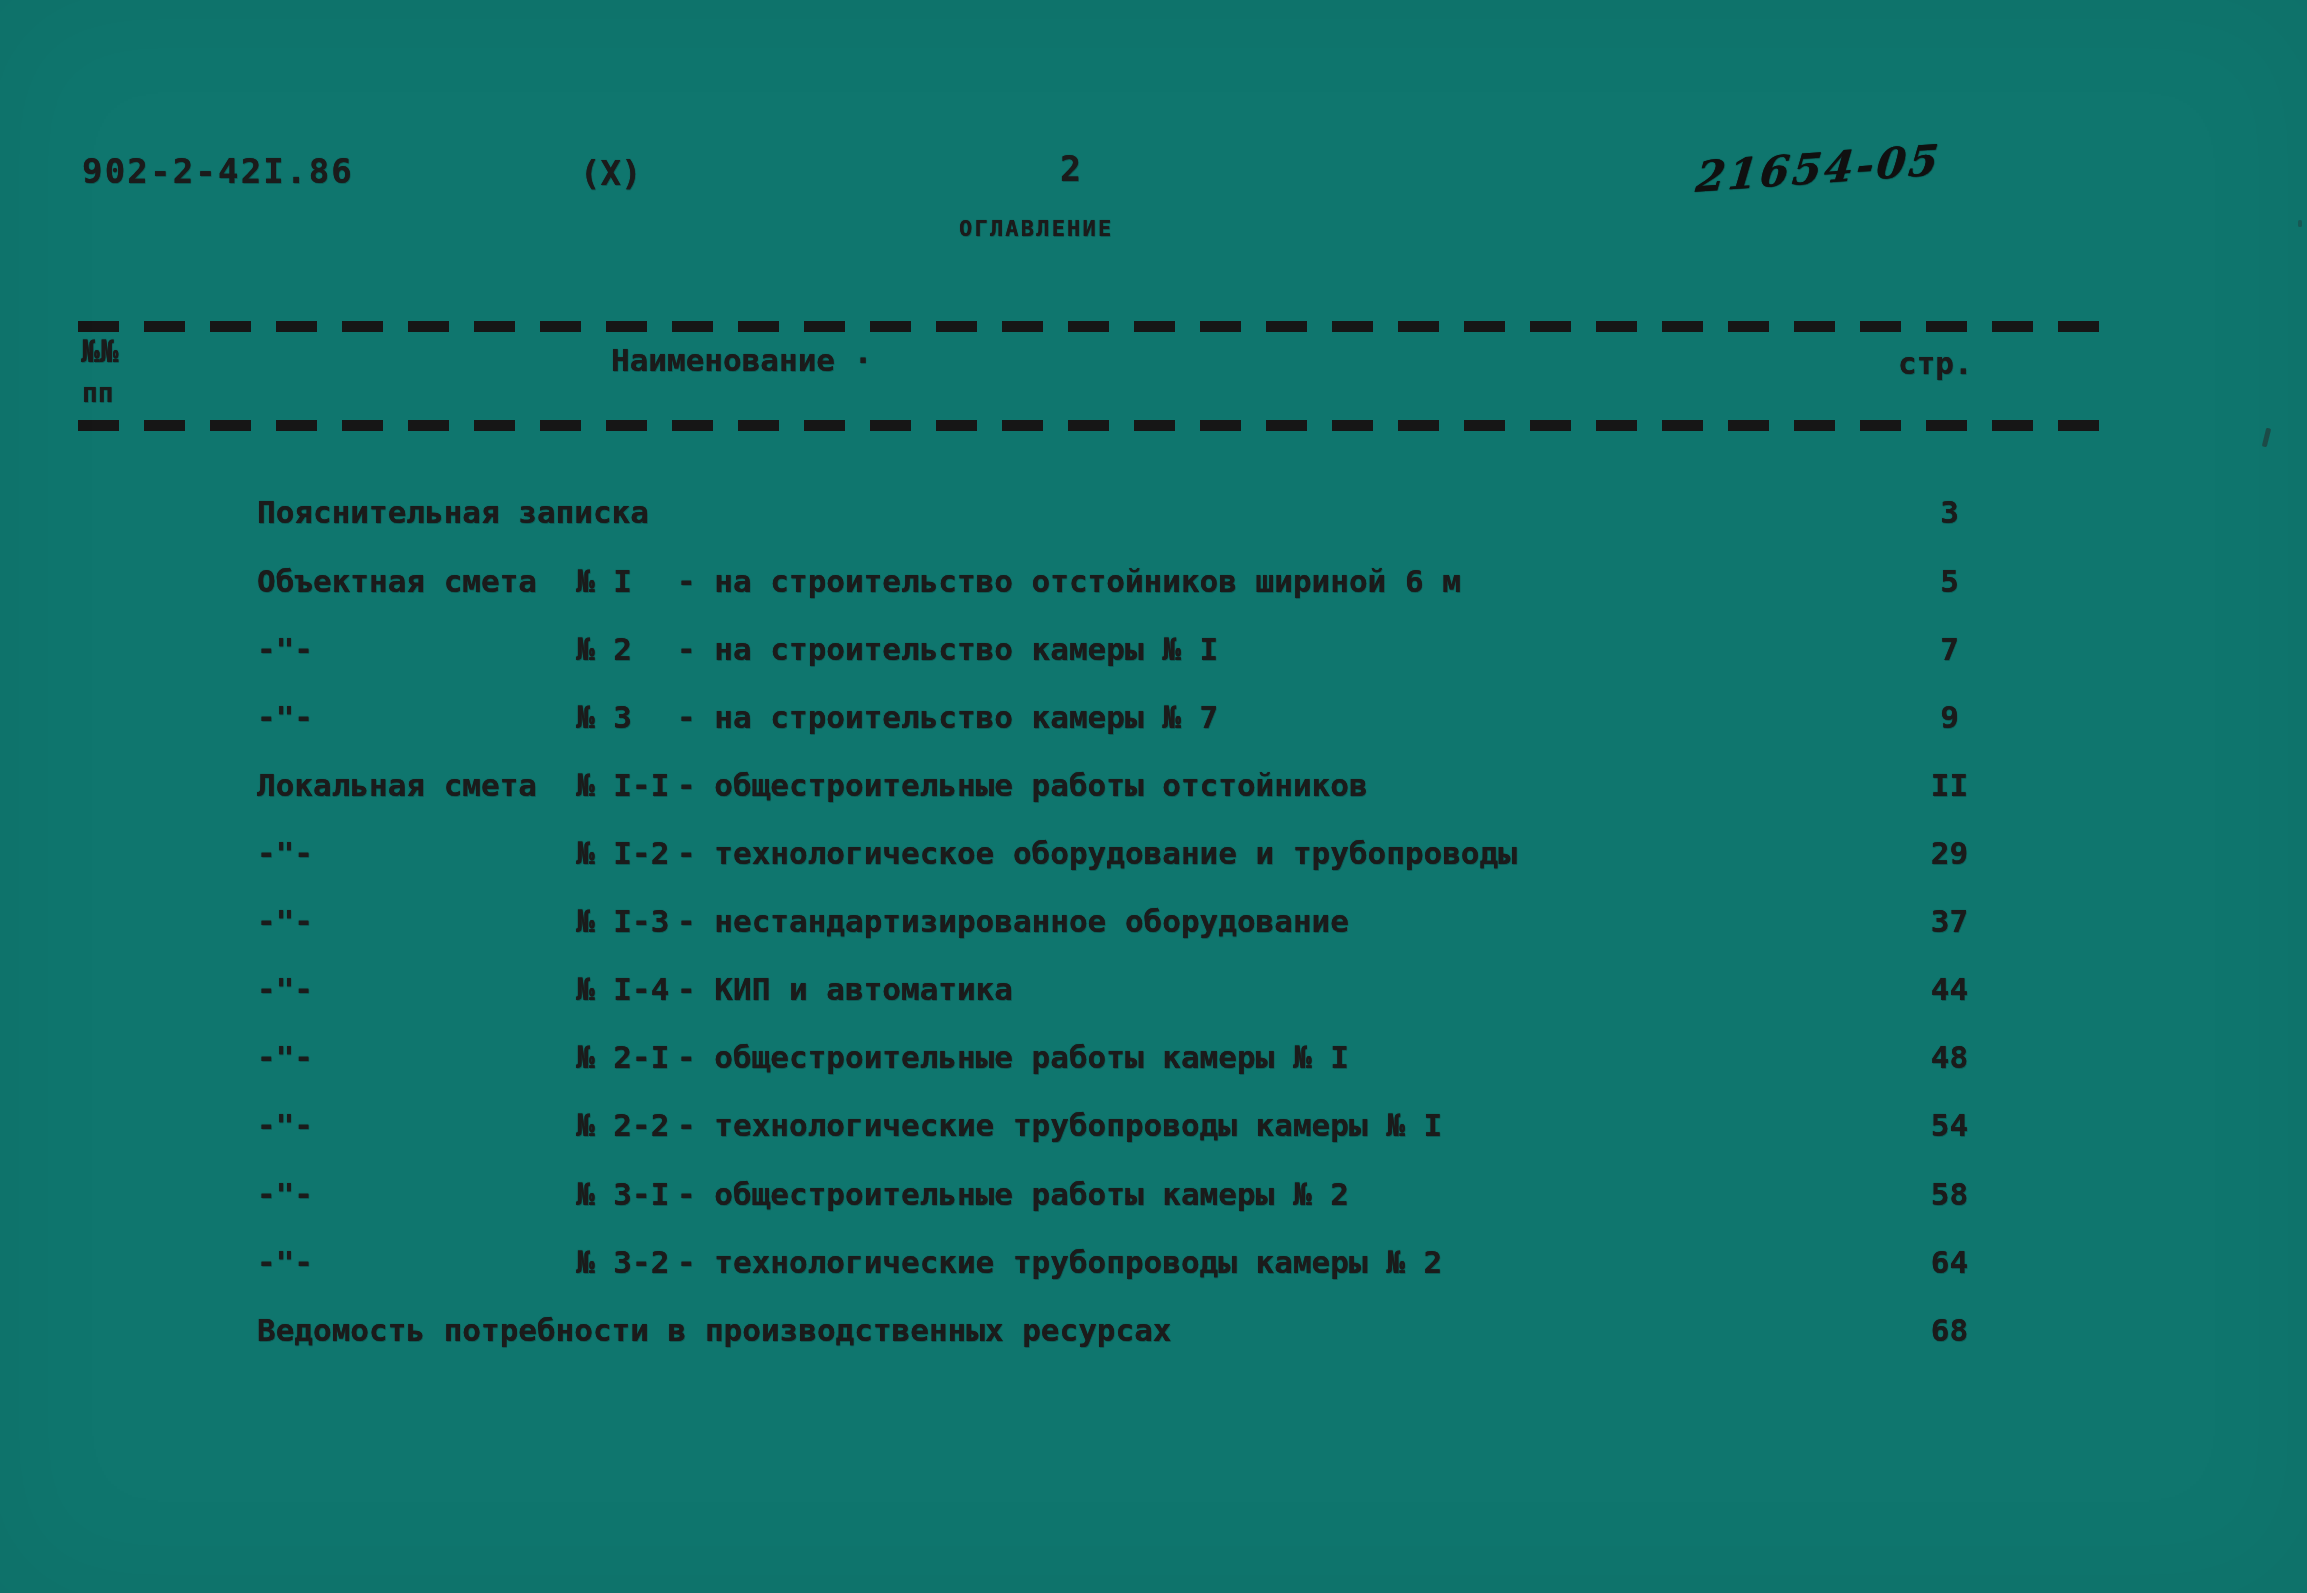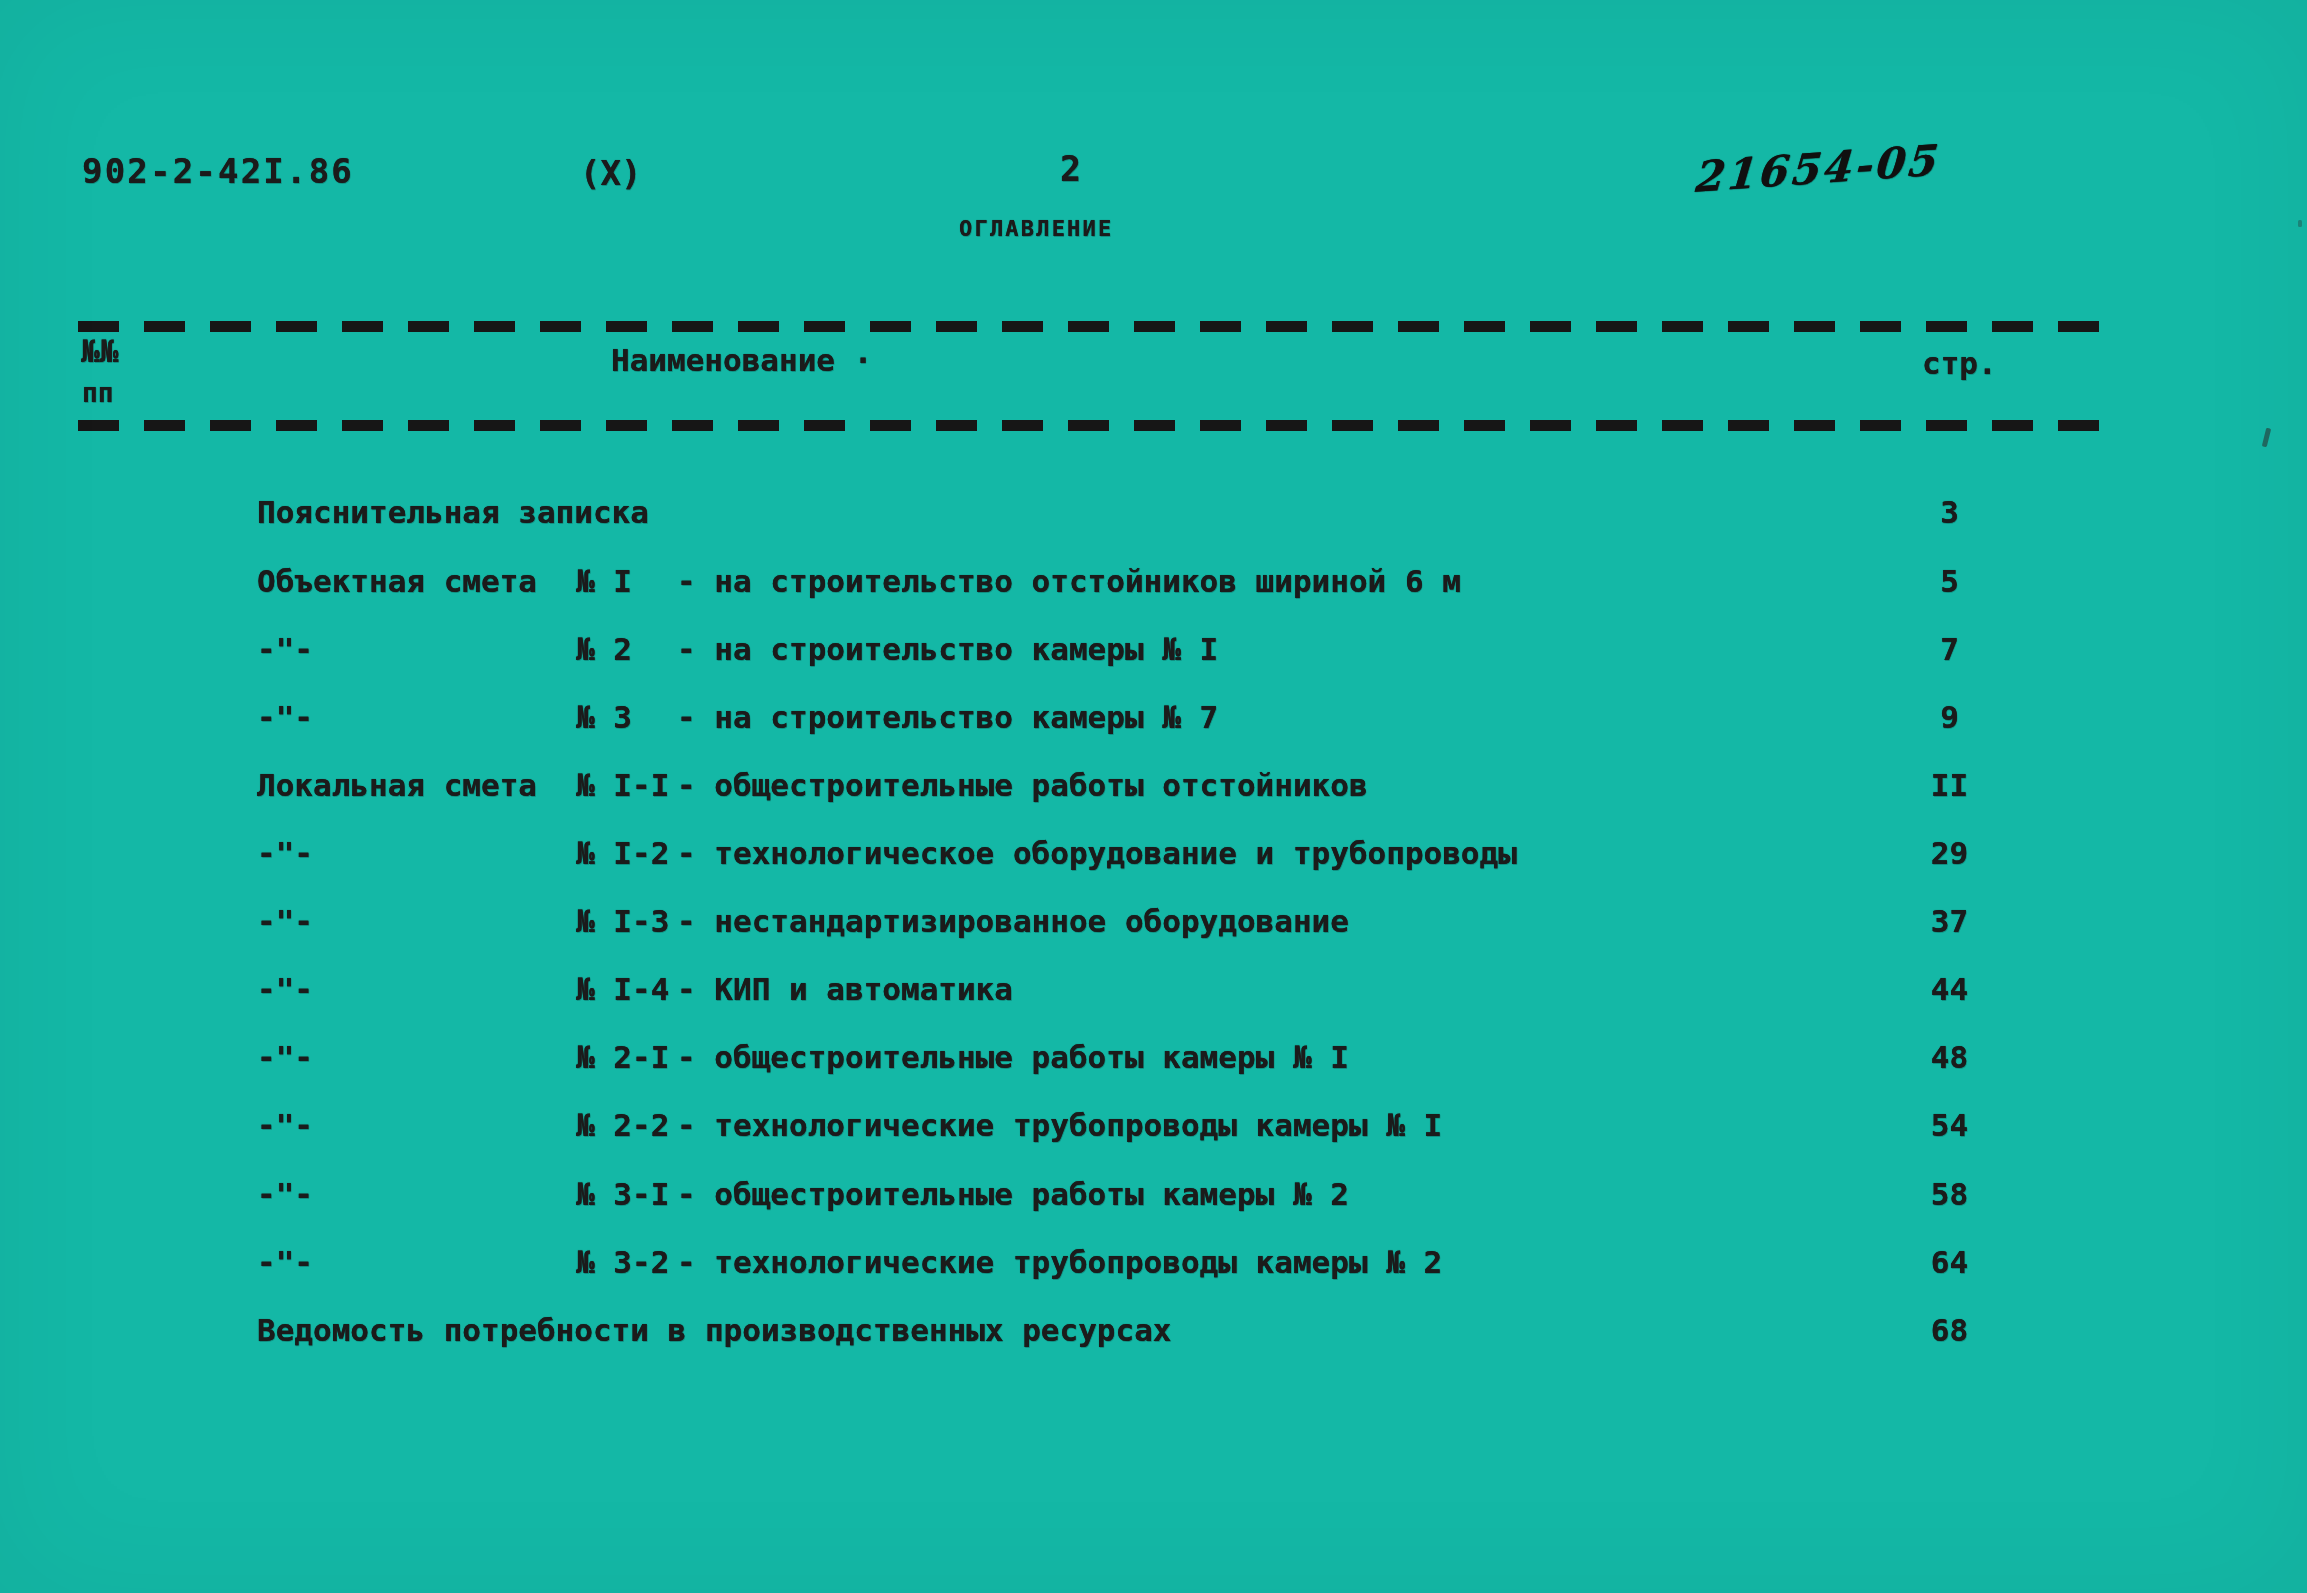--- a/index.html
+++ b/index.html
@@ -1,19 +1,19 @@
 <!DOCTYPE html>
 <html style="font-size:11.7px"><head>
 <meta charset="utf-8">
 <style>
   html,body{margin:0;padding:0;background:#888;}
   .page{
     position:relative;
     width:2307px;height:1594px;
-    background:#14b8a6;
+    background:#0f766e;
     overflow:hidden;
     font-family:"DejaVu Sans Mono","Liberation Mono",monospace;
     color:#1b1b1b;
   }
   .page::after{ 
     content:"";position:absolute;inset:0;pointer-events:none;
     box-shadow:inset 0 0 132px rgba(0,0,0,0.05);
   }
   .tw{ 
     position:absolute;
@@ -40,21 +40,21 @@
   .dashline{
     position:absolute;left:78px;width:2025px;height:11px;
     background:repeating-linear-gradient(to right,#161616 0 41px,transparent 41px 66px);
     filter:blur(0.4px);
   }
   .dash-top{top:321px;}
   .dash-bottom{top:420px;}
   .hdr-nn{top:334px;left:81px;font-size:31px;}
   .hdr-pp{top:379px;left:82px;font-size:26px;}
   .hdr-name{top:343px;left:611px;}
-  .hdr-page{top:346px;left:1898px;margin-left:24px;}
+  .hdr-page{top:346px;left:1898px;}
   .row{position:absolute;left:14px;top:0;width:2307px;height:41px;}
   .c-left{position:absolute;left:243px;top:0;}
   .c-num{position:absolute;left:562px;top:0;}
   .c-desc{position:absolute;left:663px;top:0;}
   .c-page{position:absolute;left:1888px;top:0;width:95px;text-align:center;}
   .speck{
     position:absolute;background:#2a2a2a;opacity:.55;border-radius:1.5px;
   }
   .speck-1{top:428px;left:2264px;width:5.1px;height:19px;transform:rotate(14deg);}
   .speck-2{top:220px;left:2298px;width:3.7px;height:6.6px;opacity:.35;}

